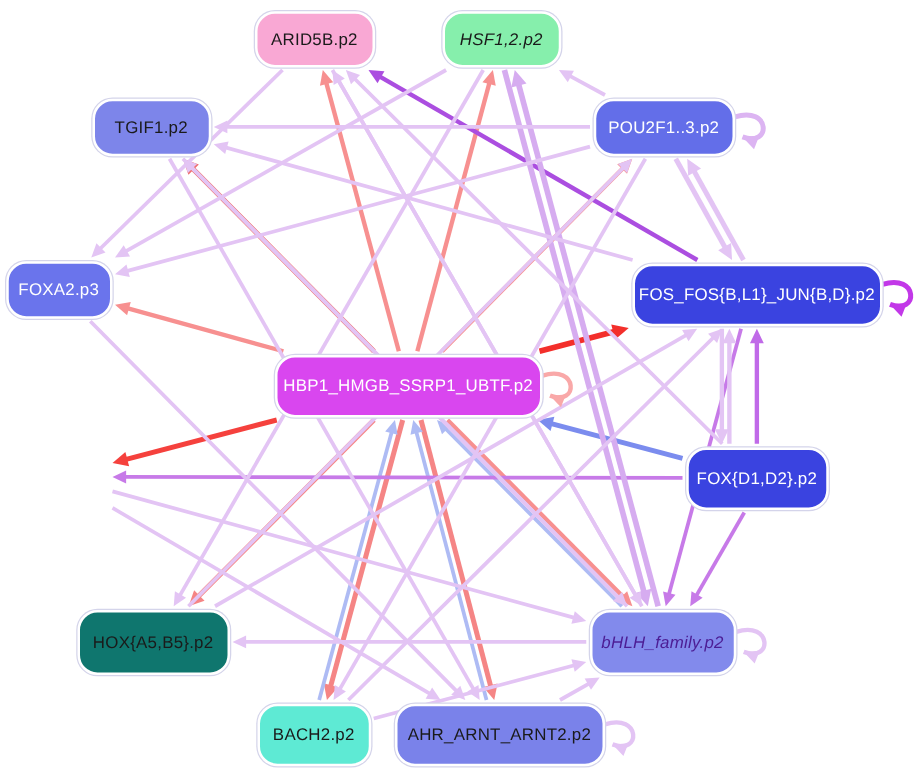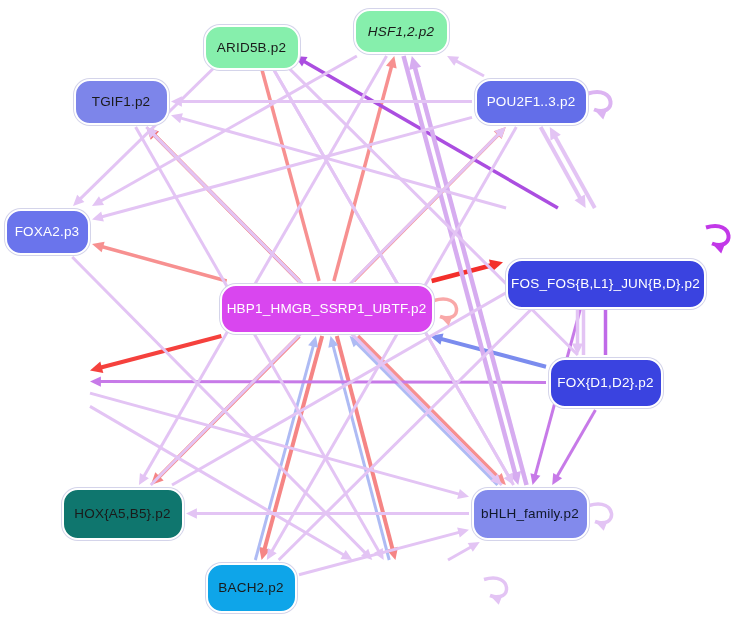--- a/index.html
+++ b/index.html
@@ -240,46 +240,49 @@
       </g>
       <g>
         <path d="M 589 505.5 C 618 496.5 618 530.5 595 521.5" fill="none" stroke="#e3c4f4" stroke-width="3.5"></path>
         <polygon points="595,521.5 607.7691605065088,520.5636961182306 603.7425477046941,530.8539288339791" fill="#e3c4f4"></polygon>
       </g>
       <g>
         <path d="M 484 579.5 C 513 570.5 513 604.5 490 595.5" fill="none" stroke="#e3c4f4" stroke-width="3.5"></path>
         <polygon points="490,595.5 502.76916050650874,594.5636961182306 498.7425477046941,604.8539288339791" fill="#e3c4f4"></polygon>
       </g>
     </svg>
-<div class="node" style="left: 203.5px; top: 8.5px; width: 96px; height: 45px; background: #86efac; color: rgb(26, 26, 26); margin-top: 16px;">
+<div class="node" style="left: 203.5px; top: 8.5px; width: 96px; height: 45px; background: #f9a8d4; color: rgb(26, 26, 26);">
       <span>ARID5B.p2</span>
     </div>
     <div class="node" style="left: 353.5px; top: 8.5px; width: 95px; height: 45px; background: #86efac; color: rgb(26, 26, 26); font-style: italic;">
       <span>HSF1,2.p2</span>
     </div>
     <div class="node" style="left: 73.5px; top: 78.5px; width: 95px; height: 46px; background: rgb(125, 133, 234); color: rgb(26, 26, 26); text-align: center;">
       <span>TGIF1.p2</span>
     </div>
     <div class="node" style="left: 474.5px; top: 78.5px; width: 113px; height: 46px; background: rgb(99, 110, 233); color: rgb(255, 255, 255);">
       <span>POU2F1..3.p2</span>
     </div>
     <div class="node" style="left: 4.5px; top: 208.5px; width: 85px; height: 46px; background: rgb(106, 116, 236); color: rgb(255, 255, 255);">
       <span>FOXA2.p3</span>
     </div>
-    <div class="node" style="left: 505.5px; top: 210.5px; width: 200px; height: 50px; background: rgb(58, 67, 224); color: rgb(255, 255, 255); margin-top: 48px;">
+    <div class="node" style="left: 505.5px; top: 210.5px; width: 200px; height: 50px; background: rgb(58, 67, 224); color: rgb(255, 255, 255);">
       <span>FOS_FOS{B,L1}_JUN{B,D}.p2</span>
     </div>
     <div class="node" style="left: 219.5px; top: 283.5px; width: 214px; height: 50px; background: #d946ef; color: rgb(255, 255, 255);">
       <span>HBP1_HMGB_SSRP1_UBTF.p2</span>
     </div>
     <div class="node" style="left: 548.5px; top: 357.5px; width: 114px; height: 50px; background: rgb(58, 67, 224); color: rgb(255, 255, 255); text-align: right;">
       <span>FOX{D1,D2}.p2</span>
     </div>
     <div class="node" style="left: 61.5px; top: 487.5px; width: 122px; height: 52px; background: #0f766e; color: rgb(26, 26, 26);">
       <span>HOX{A5,B5}.p2</span>
     </div>
-    <div class="node" style="left: 471.5px; top: 487.5px; width: 117px; height: 52px; background: rgb(130, 138, 236); color: #0f172a;">
+    <div class="node" style="left: 471.5px; top: 487.5px; width: 117px; height: 52px; background: rgb(130, 138, 236); color: #4c1d95; font-style: italic;">
       <span>bHLH_family.p2</span>
     </div>
-    <div class="node" style="left: 205.5px; top: 562.5px; width: 91px; height: 50px; background: #0ea5e9; color: rgb(26, 26, 26);">
+    <div class="node" style="left: 205.5px; top: 562.5px; width: 91px; height: 50px; background: #5eead4; color: rgb(26, 26, 26);">
       <span>BACH2.p2</span>
+    </div>
+    <div class="node" style="left: 315.5px; top: 562.5px; width: 168px; height: 50px; background: rgb(122, 130, 234); color: rgb(26, 26, 26);">
+      <span>AHR_ARNT_ARNT2.p2</span>
     </div>
   </div>
 
 </body></html>

